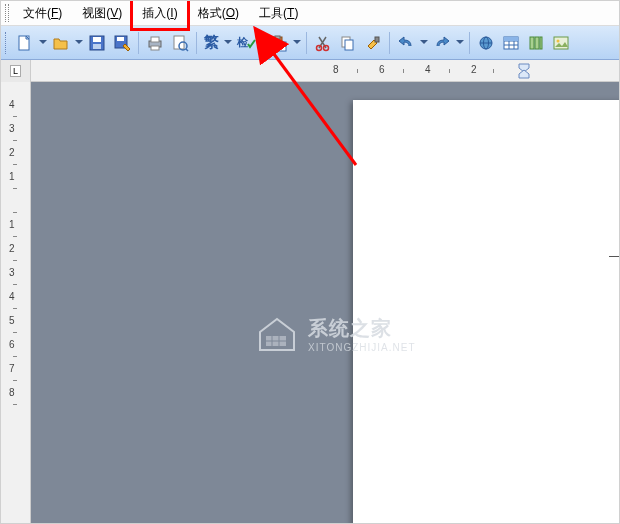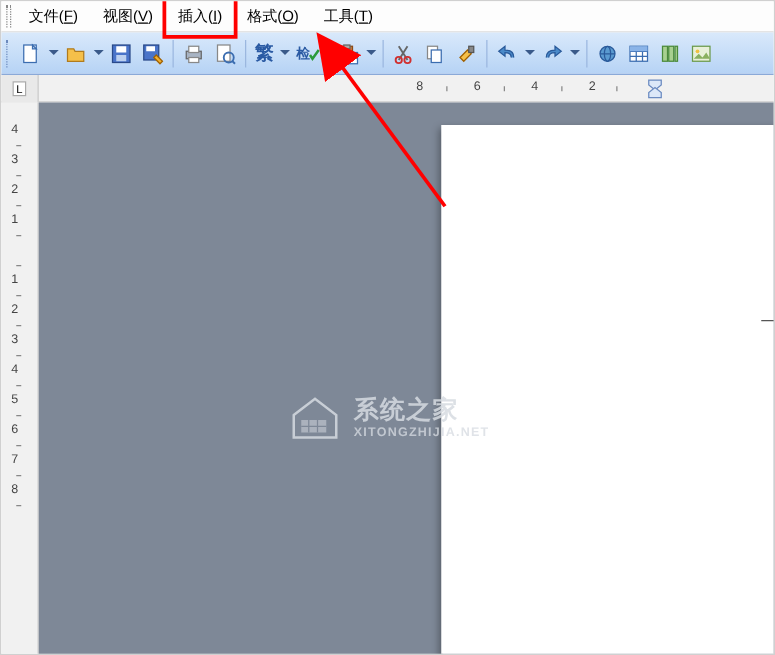--- a/index.html
+++ b/index.html
@@ -179,41 +179,41 @@
     top: 156px;
     width: 20px;
     height: 90px;
     border-top: 1px solid #555;
     border-right: 1px solid #555;
   }
 
   
   .watermark {
     position: absolute;
-    left: 198px;
+    left: 223px;
     top: 232px;
     display: flex;
+    align-items: center;
     color: #d6dbe1;
     opacity: 0.85;
   }
   .wm-icon {
     width: 46px; height: 40px;
     margin-right: 8px;
     position: relative;
   }
   .wm-text-main {
     font-size: 20px;
     font-weight: bold;
     letter-spacing: 1px;
   }
   .wm-text-sub {
     font-size: 10px;
     letter-spacing: 1px;
     opacity: 0.9;
-    font-weight: bold;
   }
 
   
   .arrow-svg {
     position: absolute;
     left: 200px;
     top: 24px;
     pointer-events: none;
     z-index: 20;
   }

